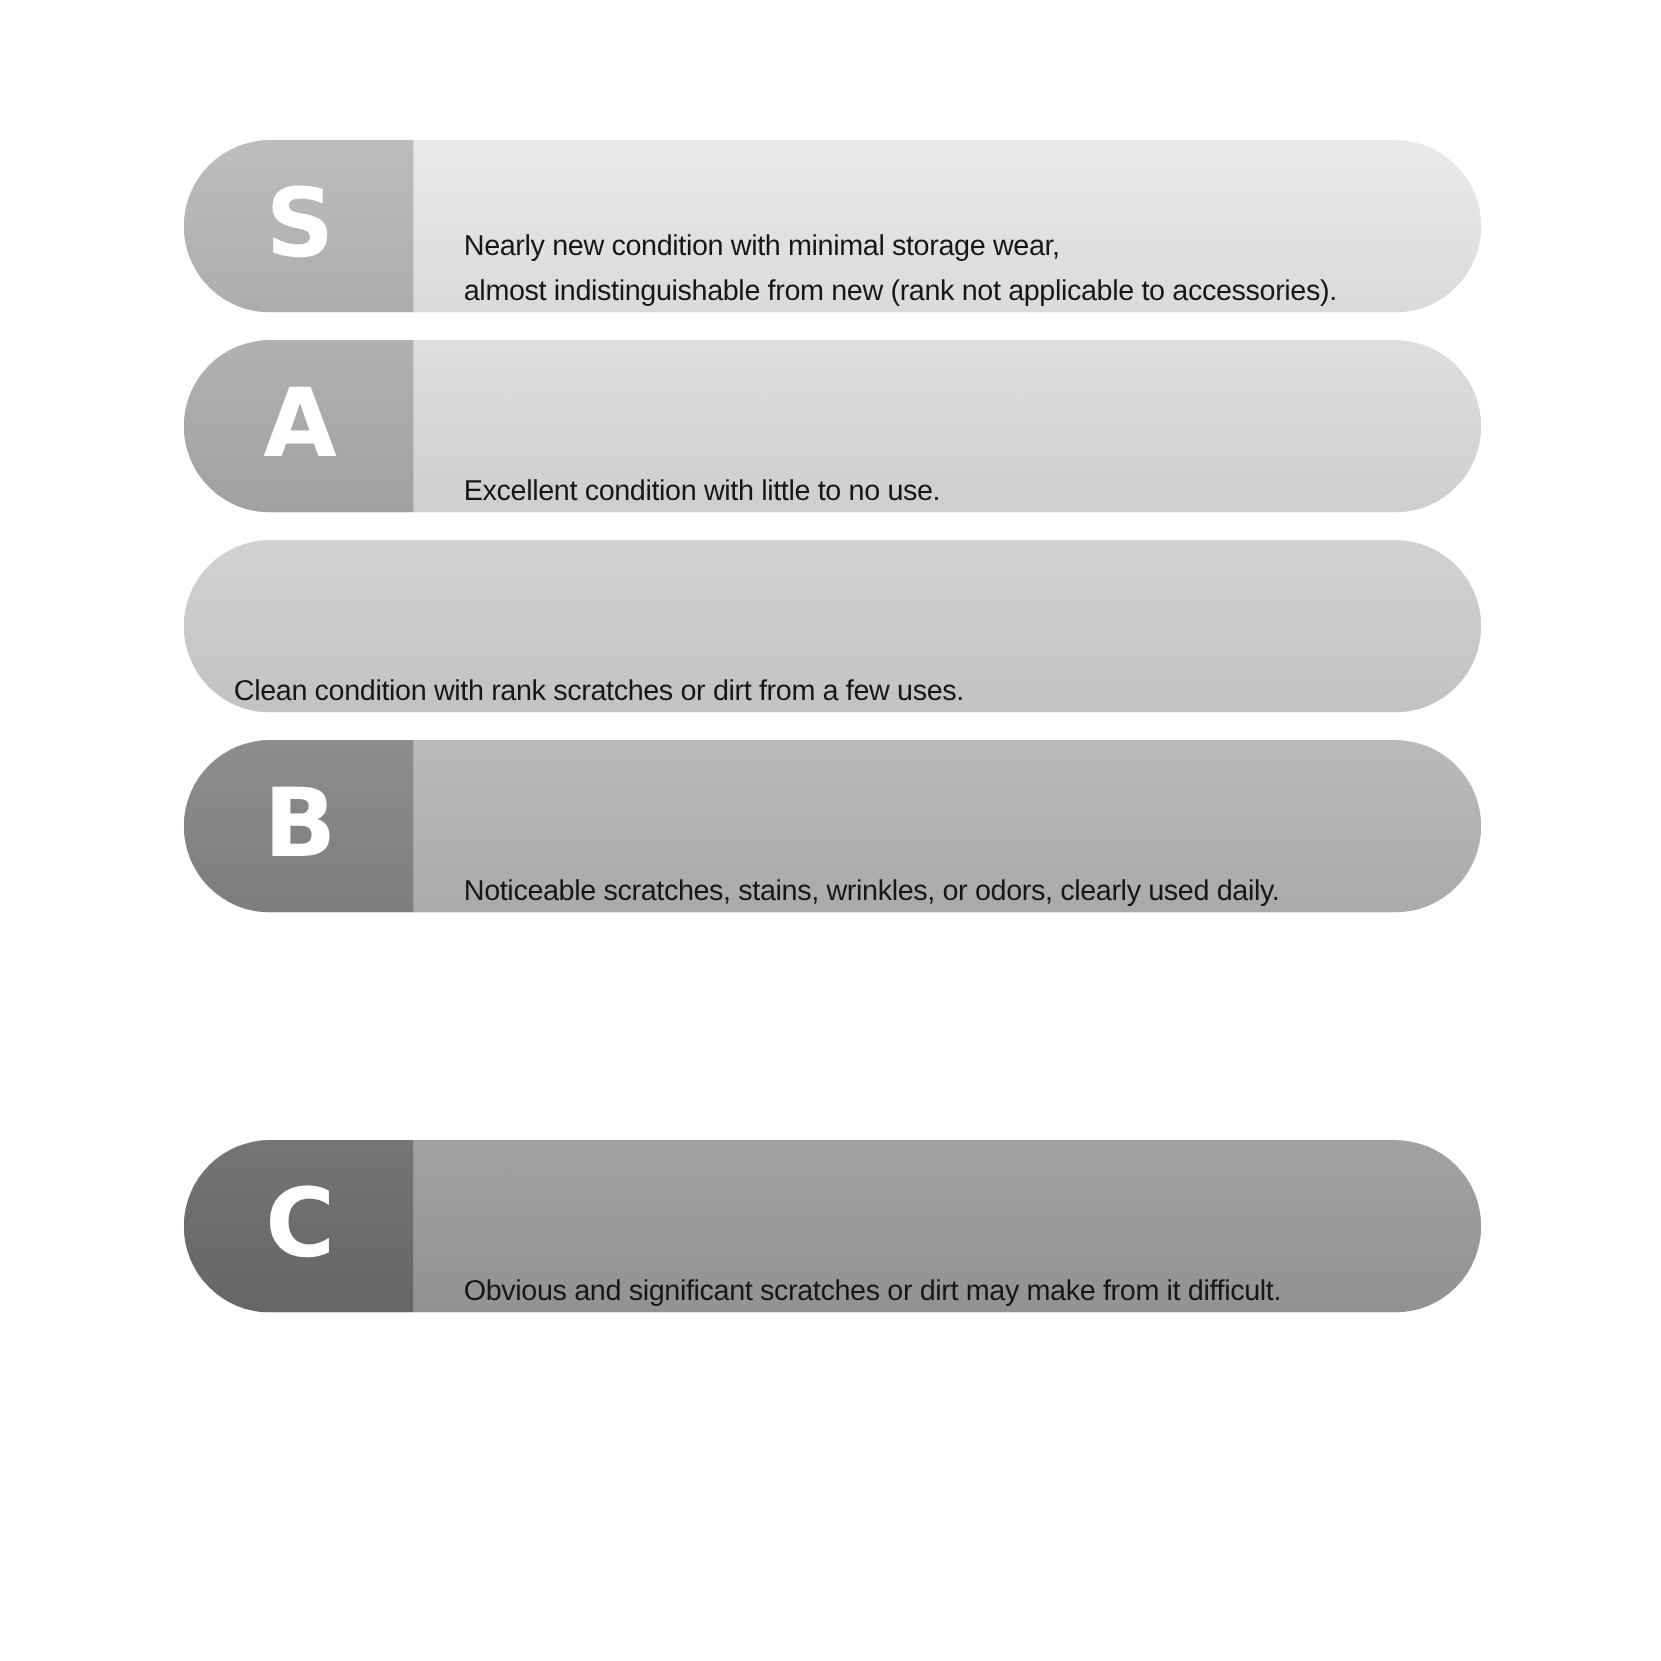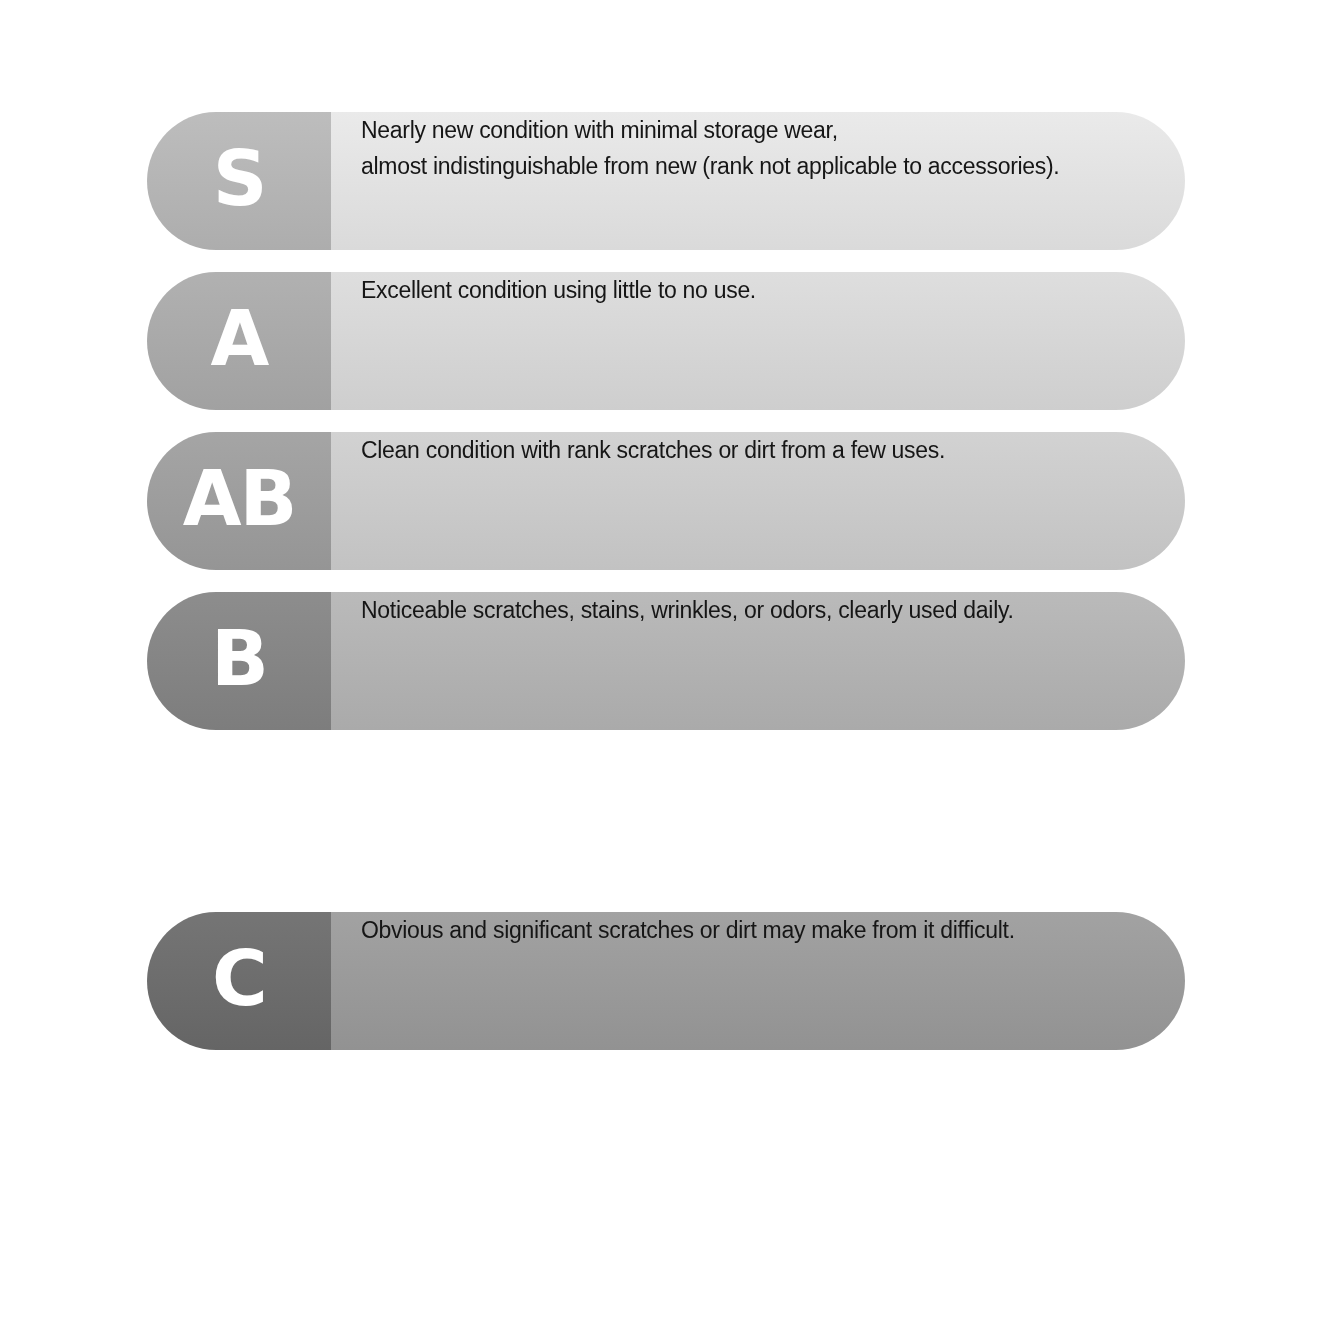--- a/index.html
+++ b/index.html
@@ -40,23 +40,23 @@
     font-family: "DejaVu Sans", "Liberation Sans", sans-serif;
     font-weight: bold;
     font-size: 76px;
     letter-spacing: -2px;
     line-height: 1;
     padding-bottom: 4px;
   }
   .body {
     flex: 1 1 auto;
     display: flex;
-    align-items: flex-start;
+    align-items: flex-end;
     background: var(--body-grad);
-    padding-left: 30px;
+    padding-left: 40px;
     padding-right: 44px;
   }
   .desc {
     color: var(--text-color, #161616);
     font-size: 23px;
     line-height: 36px;
     letter-spacing: -0.3px;
     white-space: pre-line;
   }
 </style>
@@ -69,26 +69,25 @@
     <div class="label">S</div>
     <div class="body">
       <div class="desc">Nearly new condition with minimal storage wear,
 almost indistinguishable from new (rank not applicable to accessories).</div>
     </div>
   </div>
 
   <div class="row" style="--label-grad: linear-gradient(180deg, #b1b1b1, #a1a1a1); --body-grad: linear-gradient(180deg, #dedede, #cecece); --letter-color: #ffffff; --text-color: #161616;">
     <div class="label">A</div>
     <div class="body">
-      <div class="desc">Excellent condition using little to no use.</div>
+      <div class="desc">Excellent condition with little to no use.</div>
     </div>
   </div>
 
   <div class="row" style="--label-grad: linear-gradient(180deg, #a5a5a5, #959595); --body-grad: linear-gradient(180deg, #d2d2d2, #c2c2c2); --letter-color: #ffffff; --text-color: #161616;">
-    <div class="label">AB</div>
     <div class="body">
       <div class="desc">Clean condition with rank scratches or dirt from a few uses.</div>
     </div>
   </div>
 
 
   <div class="row" style="--label-grad: linear-gradient(180deg, #8d8d8d, #7d7d7d); --body-grad: linear-gradient(180deg, #bababa, #aaaaaa); --letter-color: #ffffff; --text-color: #161616;">
     <div class="label">B</div>
     <div class="body">
       <div class="desc">Noticeable scratches, stains, wrinkles, or odors, clearly used daily.</div>

